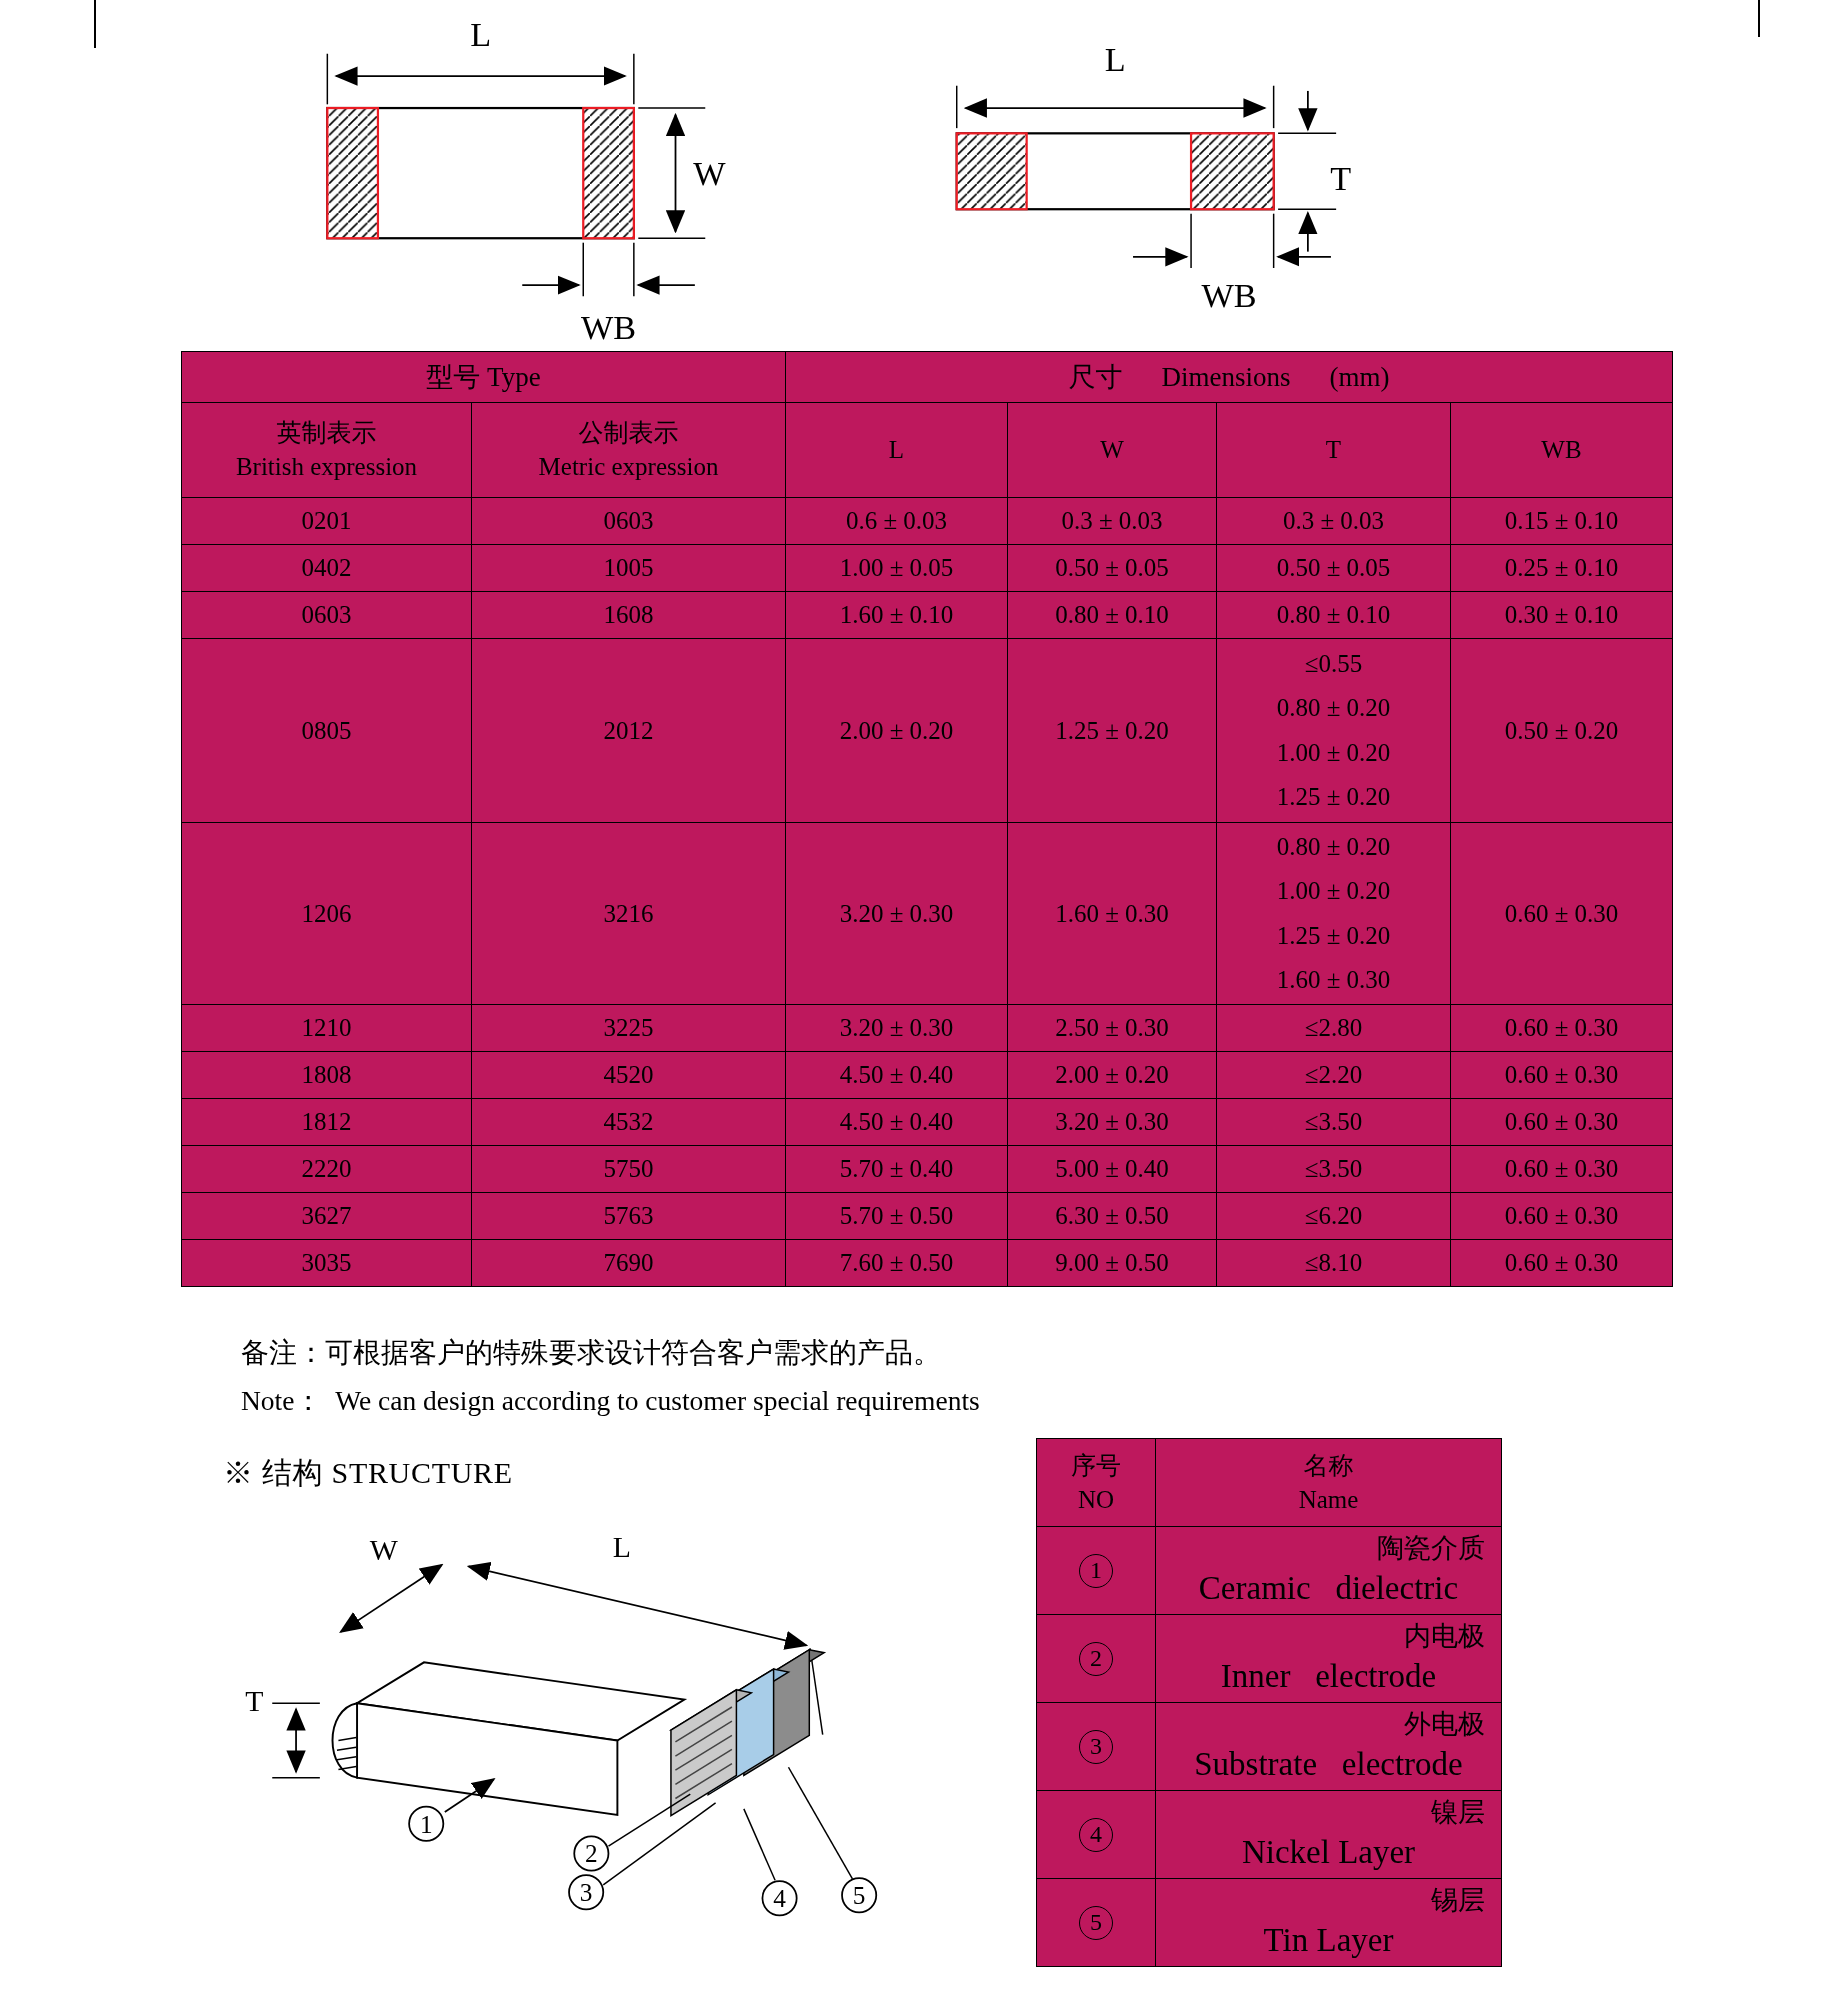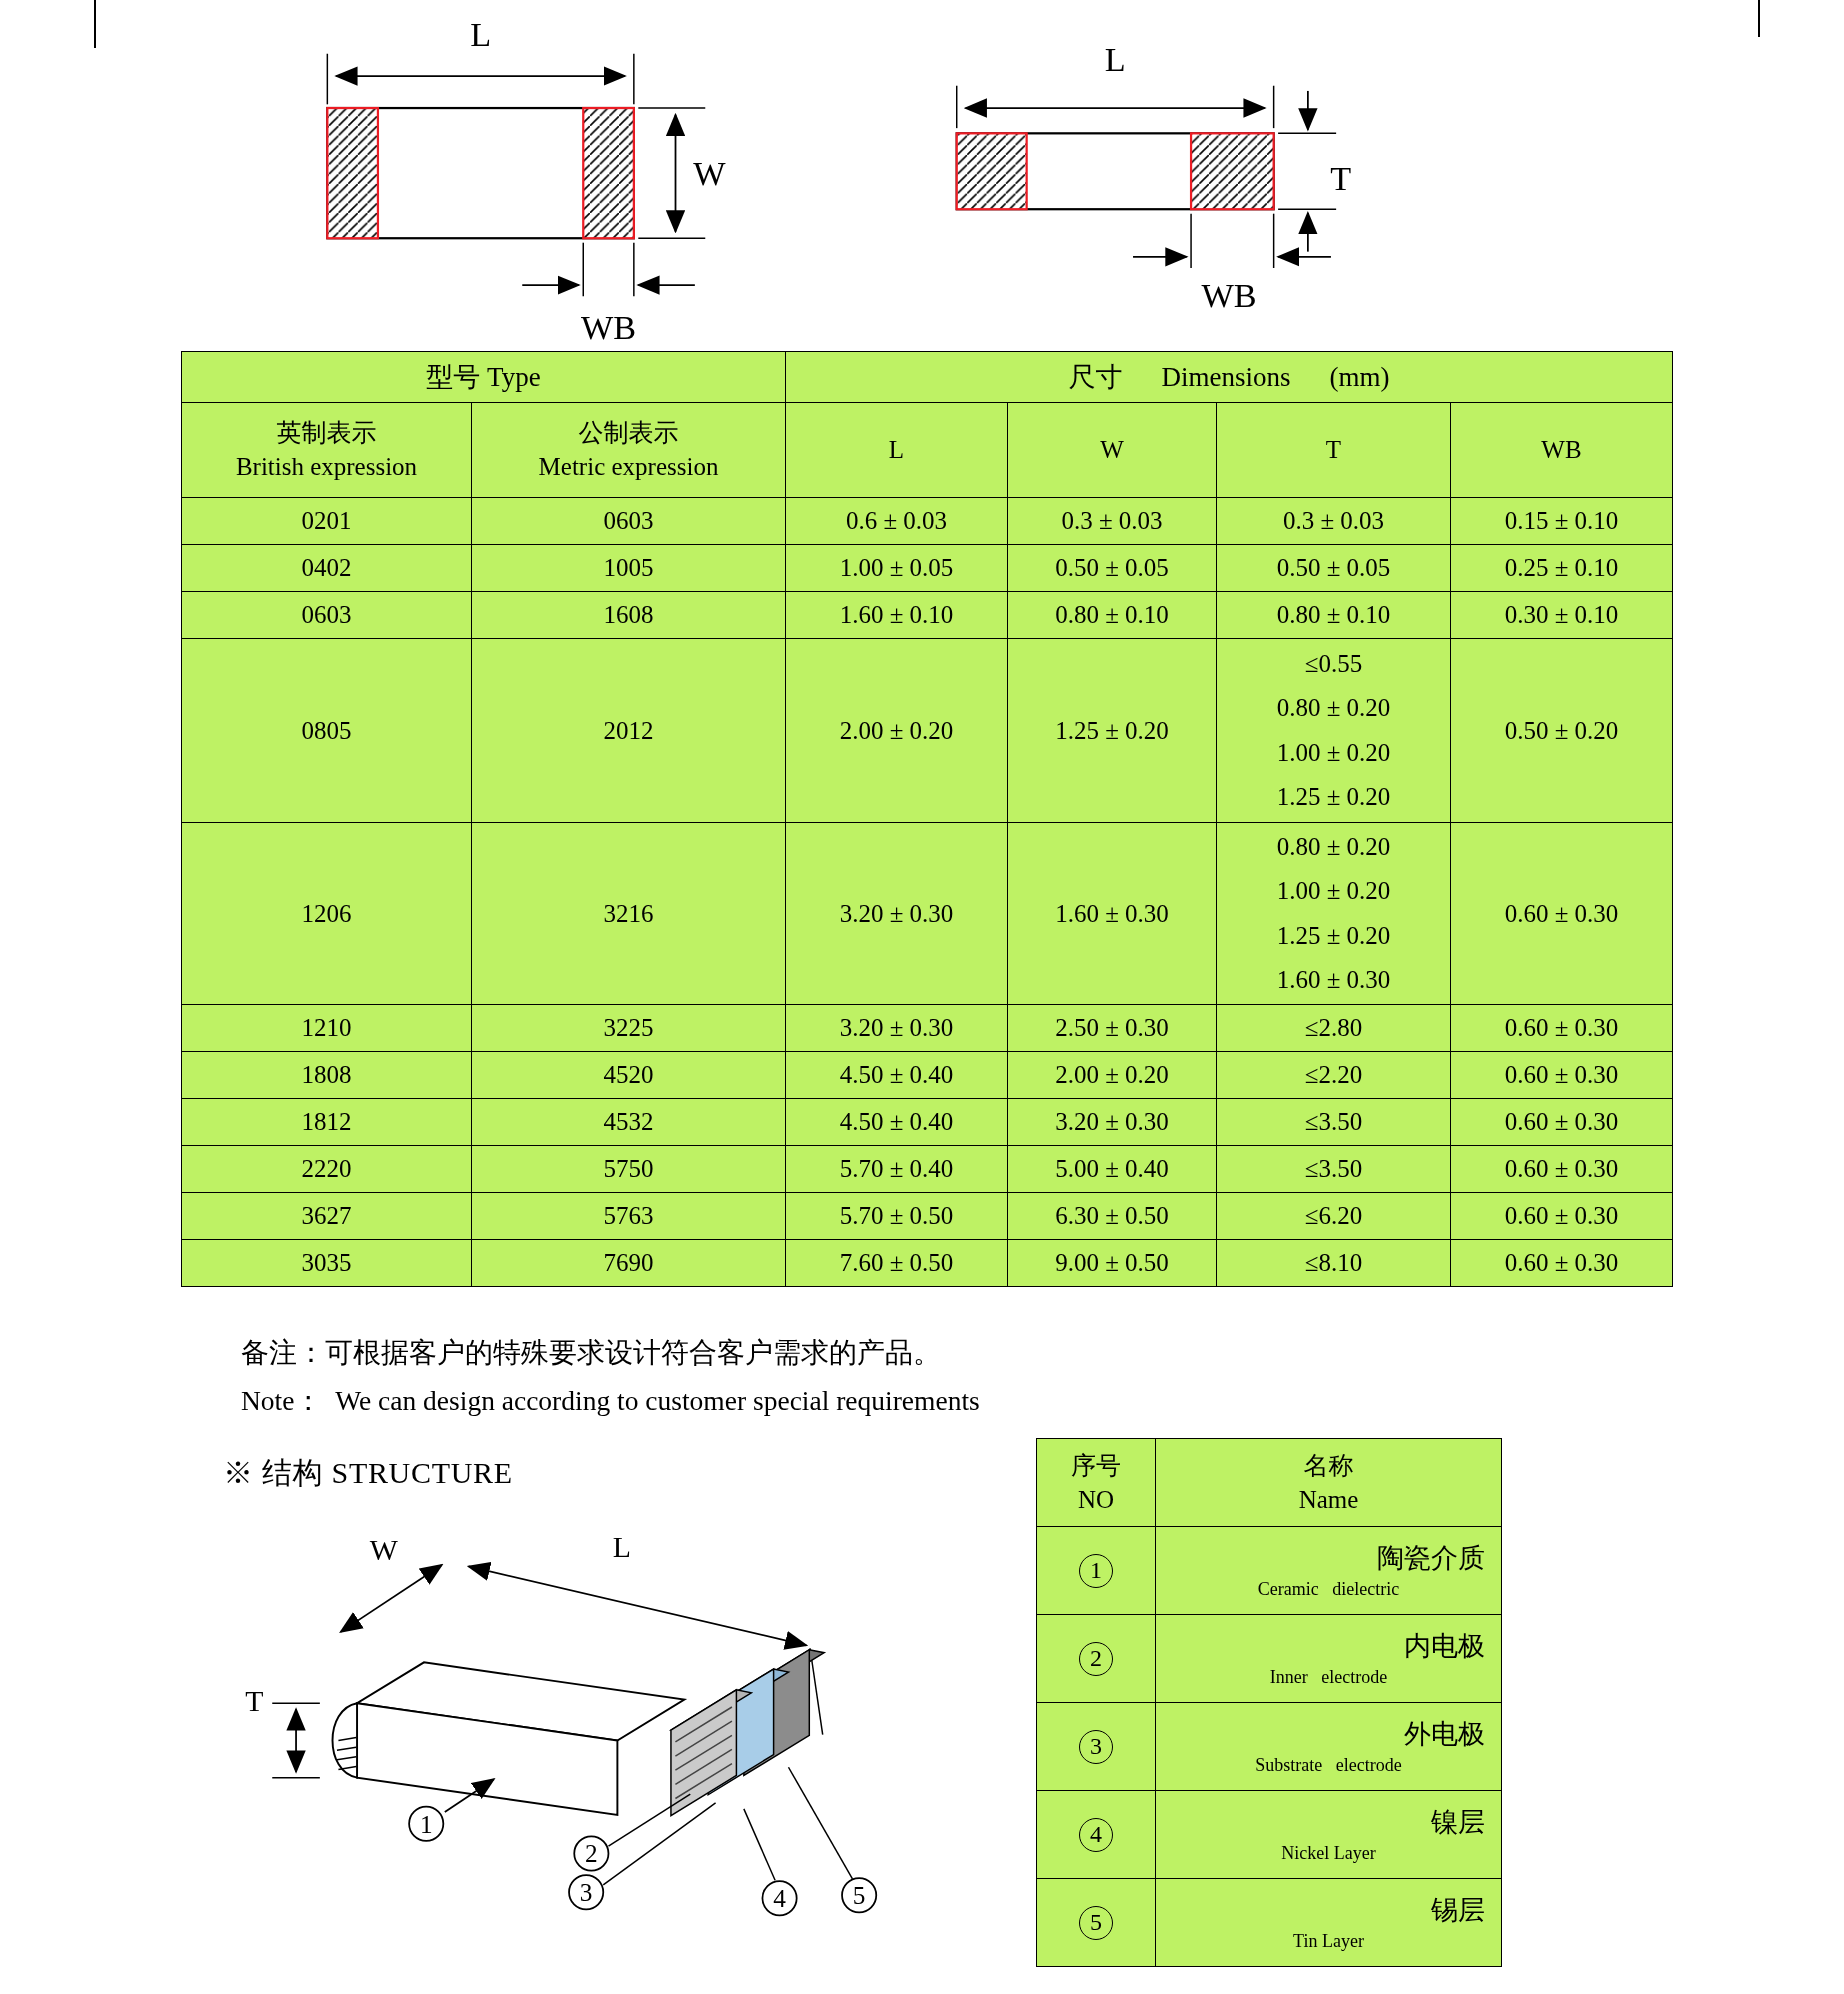--- a/index.html
+++ b/index.html
@@ -18,21 +18,21 @@
   svg { position:absolute; }
   svg text { font-family:"Liberation Serif","DejaVu Serif",serif; fill:#000; }
   .dim-label { font-size:46px; }
   .iso-label { font-size:40px; }
   .callout-digit { font-size:34px; }
   .dline { stroke:#000; stroke-width:2.4; }
   .thin  { stroke:#000; stroke-width:2; }
   .outline { stroke:#000; stroke-width:3; fill:#fff; }
   .iso-face { stroke:#000; stroke-width:2.6; }
 
-  table { border-collapse:collapse; table-layout:fixed; position:absolute; background:#bef264; }
+  table { border-collapse:collapse; table-layout:fixed; position:absolute; background:#be185d; }
   td { border:1.9px solid #000; text-align:center; vertical-align:middle; line-height:1.35; }
   .pre { white-space:pre-wrap; }
 
   #dim-table { left:181px; top:351px; width:1491px; font-size:25px; }
   #dim-table td { padding:1.5px 4.5px; }
   #dim-table tr.h1 { height:51px; }
   #dim-table tr.h1 td { font-size:27px; }
   #dim-table tr.h2 { height:95px; }
   #dim-table tr.rs { height:47px; }
   #dim-table tr.rt { height:184px; }
@@ -43,21 +43,21 @@
   .note { position:absolute; left:241px; }
   #note-zh { top:1334px; font-size:28px; }
   #note-en { top:1383px; font-size:27.5px; }
 
   #structure-heading { position:absolute; left:223px; top:1453px; font-size:30px; letter-spacing:0.7px; }
 
   #structure-table { left:1036px; top:1438px; width:465px; font-size:25px; }
   #structure-table td { padding:3px 16px; }
   #structure-table tr { height:88px; }
   #structure-table .zh { font-size:27px;text-align:right; }
-  #structure-table .en { font-size:18px; }
+  #structure-table .en { font-size:33px; }
   .circ {
     display:inline-block; width:34px; height:34px; border:1.9px solid #000;
     border-radius:50%; line-height:30.5px; font-size:24px; text-align:center;
   }
 </style>
 </head>
 <body>
 
 <div id="page">
 

